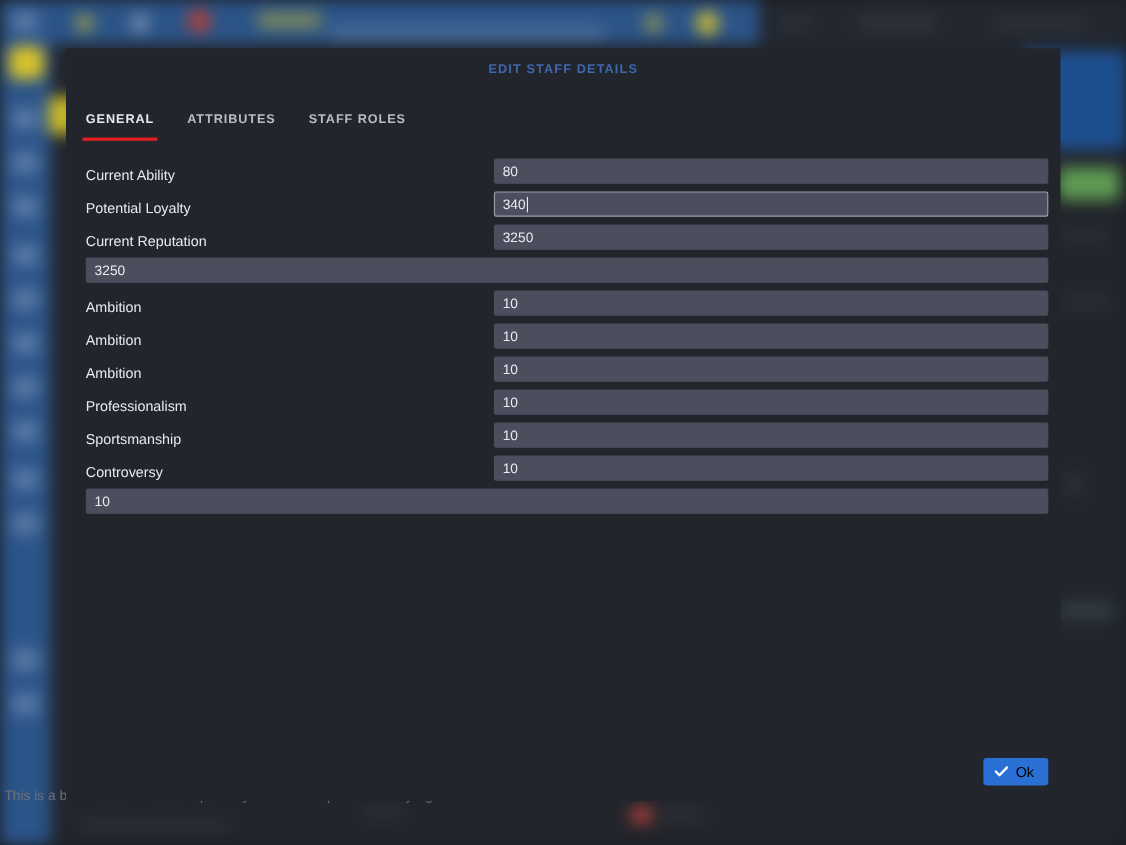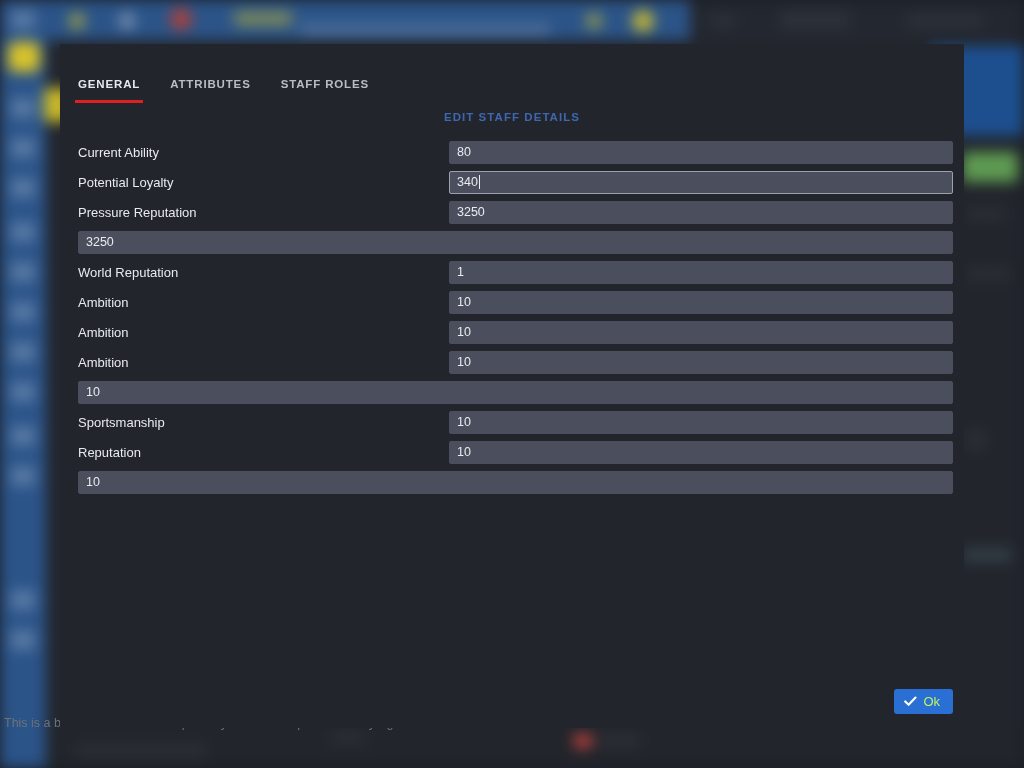--- a/index.html
+++ b/index.html
@@ -105,21 +105,21 @@
   .tab.active { color: #e6e9ee; }
   .tab.active::after {
     content: ""; position: absolute;
     left: -3px; right: -3px; bottom: -5px; height: 3px;
     background: #e02020;
   }
   #form {
     margin-top: 14px; padding: 0 11px 0 18px;
   }
   .row {
-    display: flex; align-items: center; height: 30px;
+    display: flex; align-items: flex-end; height: 30px;
   }
   .row-label {
     width: 371px; flex: none;
     color: #e8eaee; font-size: 13px;
   }
   .row-input {
     flex: 1; height: 23px;
     background: #4b4f5d;
     border: 1px solid #4b4f5d;
     border-radius: 2px;
@@ -135,21 +135,21 @@
   }
   .caret {
     display: inline-block; width: 1px; height: 14px;
     background: #e9ebef; margin-left: 1px;
   }
   #dialog-footer {
     position: absolute; right: 11px; bottom: 14px;
   }
   #ok-button {
     background: #2a6fd4; border: none; border-radius: 3px;
-    color: #bef264; font-size: 13px;
+    color: #000000; font-size: 13px;
     height: 25px; min-width: 54px;
     display: flex; align-items: center; gap: 6px;
     padding: 0 13px 0 10px; cursor: pointer;
     font-family: "Liberation Sans", sans-serif;
   }
   #ok-button svg { display: block; }
 </style>
 </head>
 <body>
 
@@ -202,64 +202,58 @@
   <div class="bg-soft" style="left:76px;top:744px;width:130px;height:14px"></div>
   <div class="bg-soft" style="left:330px;top:732px;width:36px;height:12px"></div>
   <div id="bg-red-dot"></div>
   <div class="bg-soft" style="left:598px;top:734px;width:42px;height:14px"></div>
 </div>
 
 <div id="statusbar">This is a beta version. Please report any issues at http://community.sigames.com/</div>
 
 <div id="dialog">
 
+  <div id="dialog-title">EDIT STAFF DETAILS</div>
+
   <div id="tabs">
     <div class="tab active">GENERAL</div>
     <div class="tab">ATTRIBUTES</div>
     <div class="tab">STAFF ROLES</div>
   </div>
 
-  <div id="dialog-title">EDIT STAFF DETAILS</div>
-
   <div id="form">
 
     <div class="row">
       <div class="row-label">Current Ability</div>
       <div class="row-input">
           <span>80</span>
         </div>
     </div>
 
     <div class="row">
       <div class="row-label">Potential Loyalty</div>
       <div class="row-input focused">
           <span>340</span>
           <span class="caret"></span>
         </div>
     </div>
 
     <div class="row">
-      <div class="row-label">Pressure Reputation</div>
+      <div class="row-label">Current Reputation</div>
       <div class="row-input">
           <span>3250</span>
         </div>
     </div>
 
     <div class="row">
       <div class="row-input">
           <span>3250</span>
         </div>
     </div>
 
-    <div class="row">
-      <div class="row-label">World Reputation</div>
-      <div class="row-input">
-          <span>1</span>
-        </div>
-    </div>
 
     <div class="row">
       <div class="row-label">Ambition</div>
       <div class="row-input">
           <span>10</span>
         </div>
     </div>
 
     <div class="row">
       <div class="row-label">Ambition</div>
@@ -269,34 +263,35 @@
     </div>
 
     <div class="row">
       <div class="row-label">Ambition</div>
       <div class="row-input">
           <span>10</span>
         </div>
     </div>
 
     <div class="row">
+      <div class="row-label">Professionalism</div>
       <div class="row-input">
           <span>10</span>
         </div>
     </div>
 
     <div class="row">
       <div class="row-label">Sportsmanship</div>
       <div class="row-input">
           <span>10</span>
         </div>
     </div>
 
     <div class="row">
-      <div class="row-label">Reputation</div>
+      <div class="row-label">Controversy</div>
       <div class="row-input">
           <span>10</span>
         </div>
     </div>
 
     <div class="row">
       <div class="row-input">
           <span>10</span>
         </div>
     </div>

